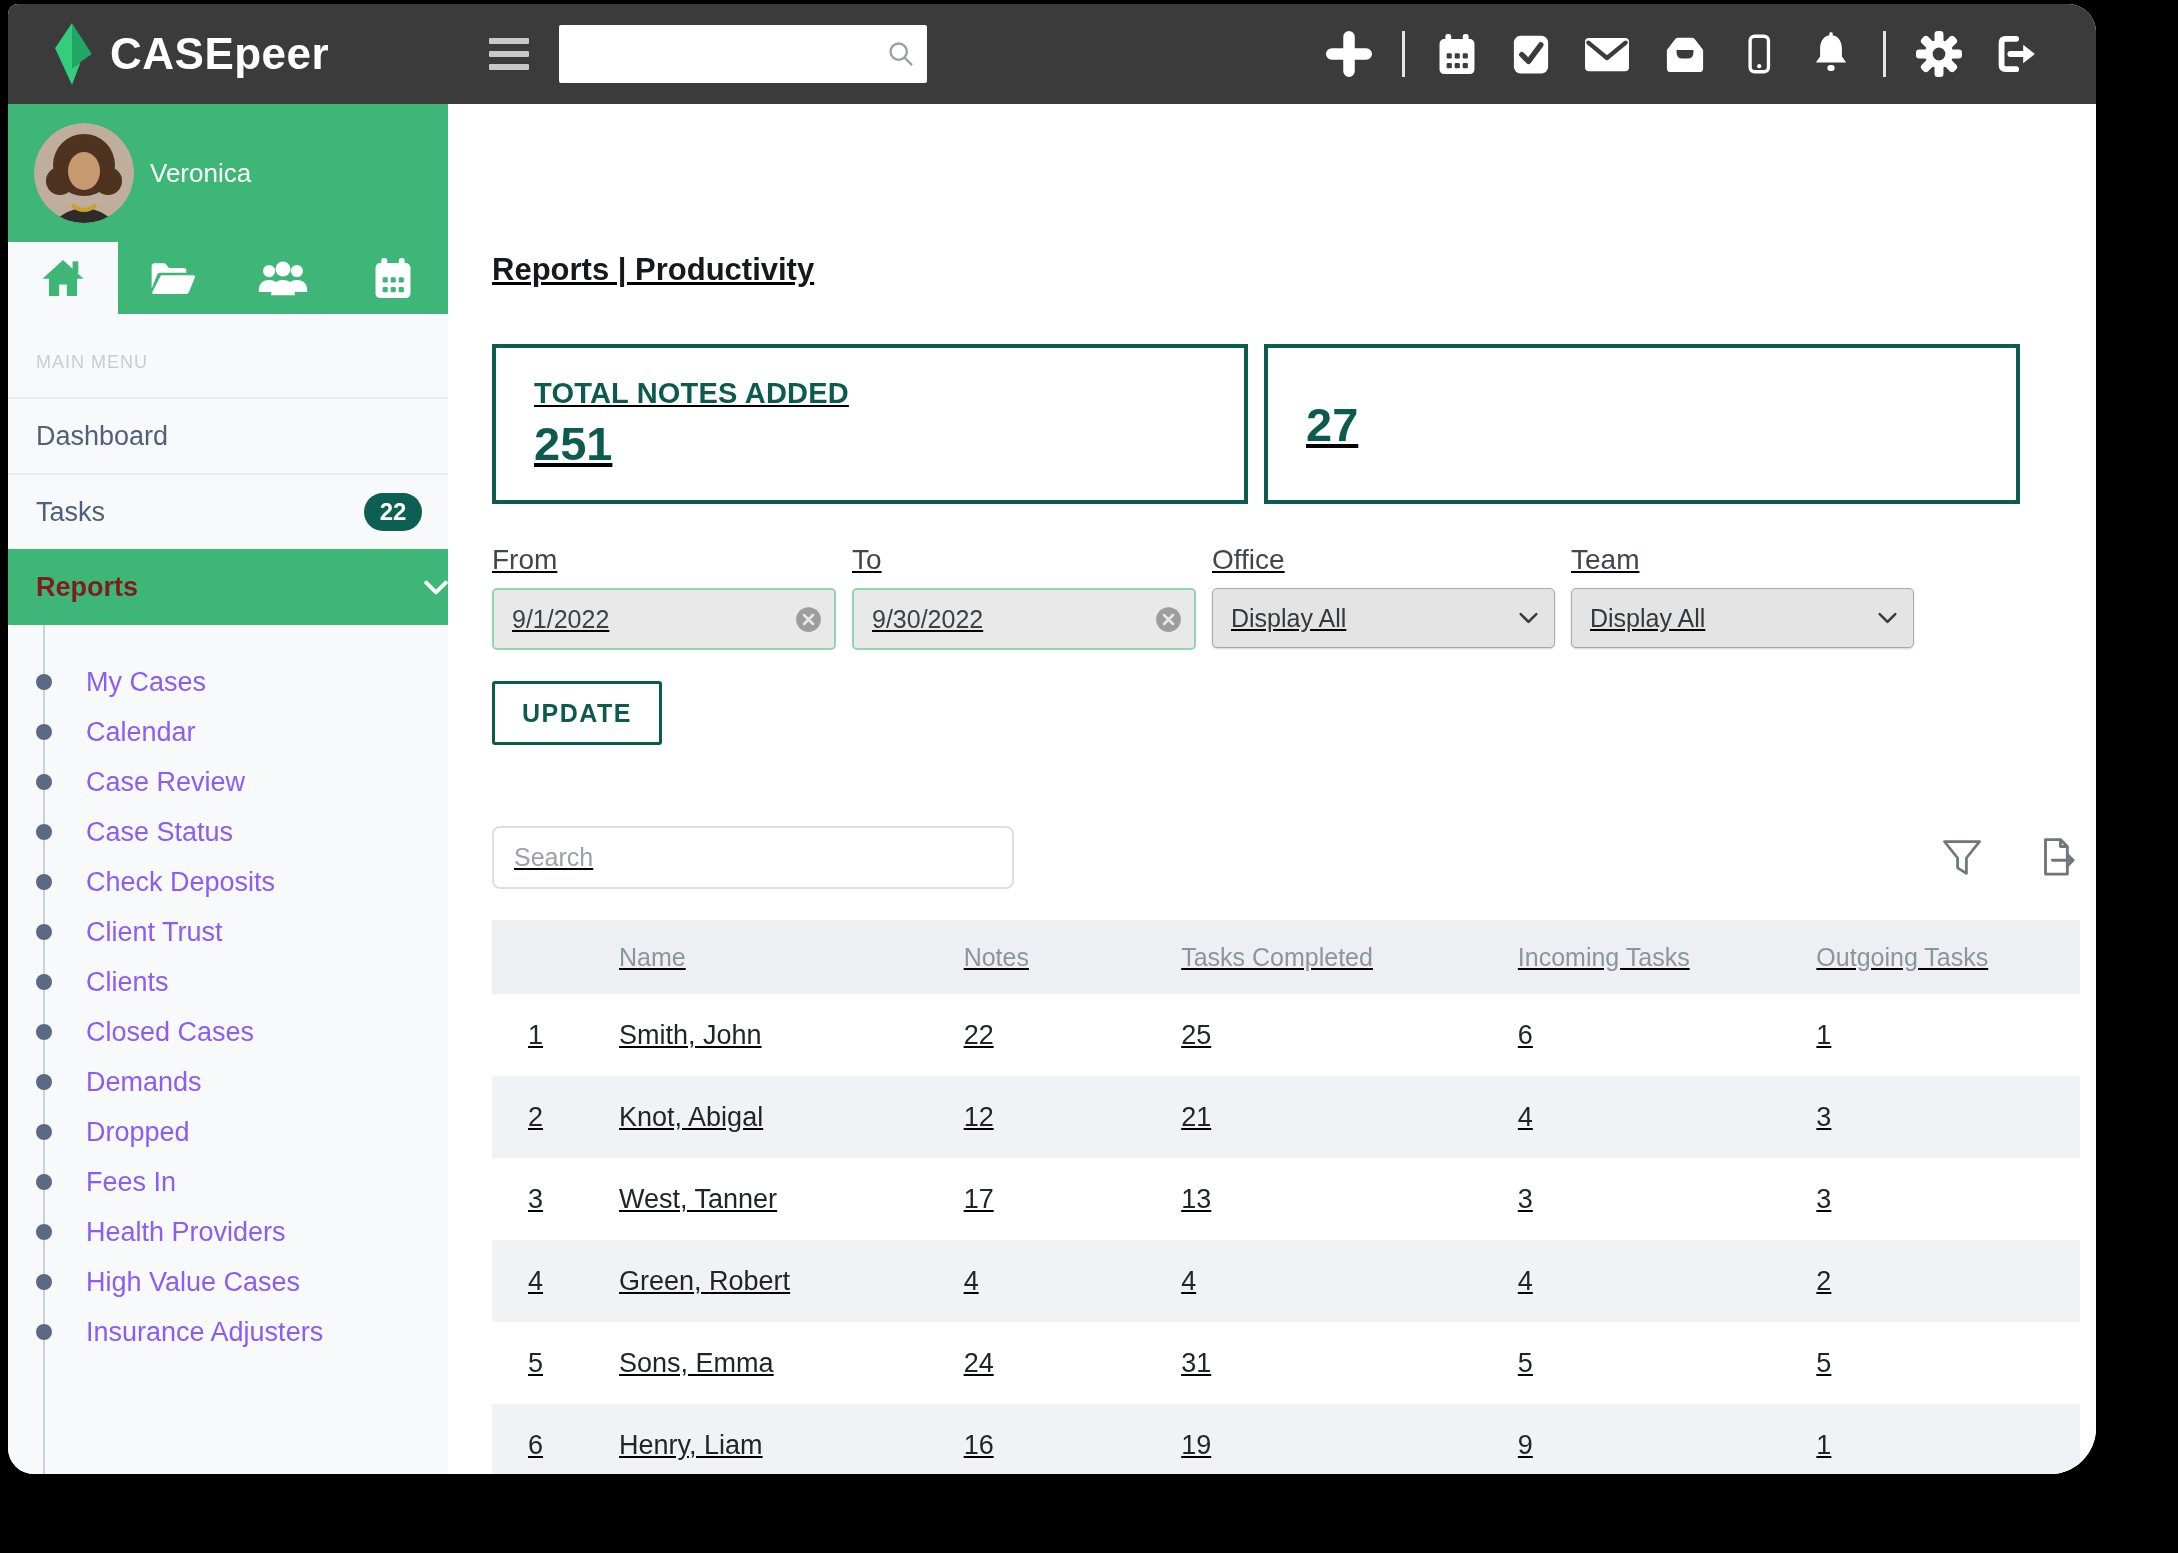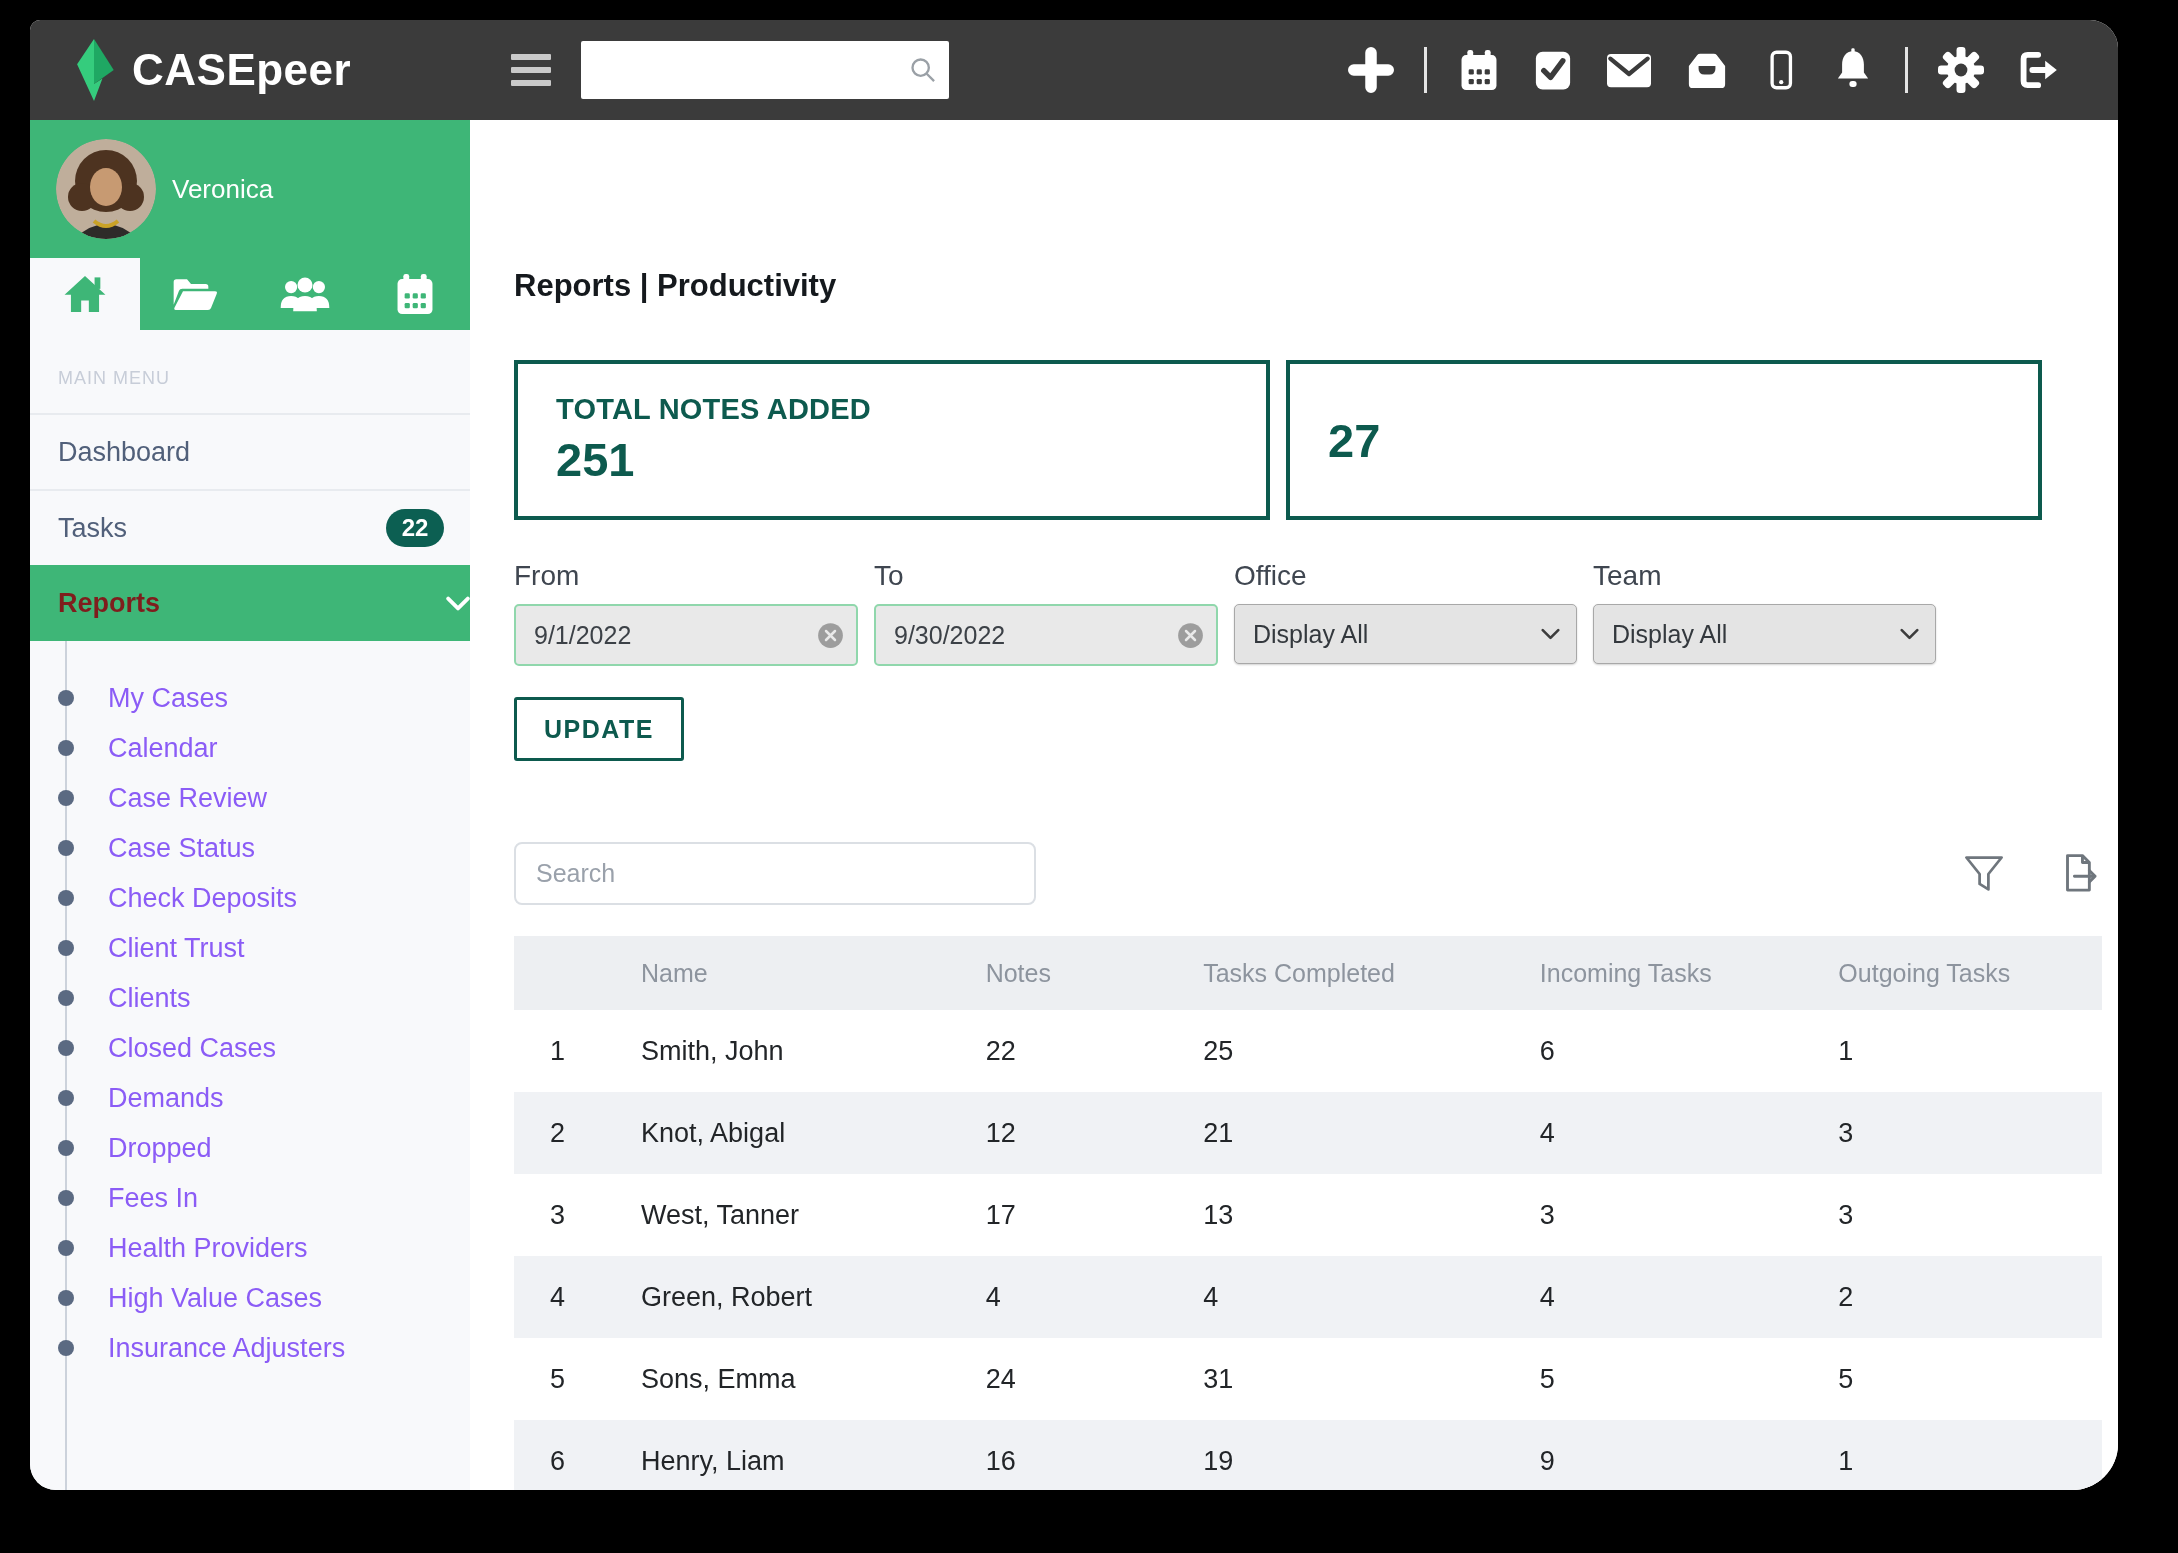--- a/index.html
+++ b/index.html
@@ -4,26 +4,26 @@
 <style>
   * { margin:0; padding:0; box-sizing:border-box; }
   html,body { width:2178px; height:1553px; }
   body {
     background:#000;
     font-family:"Liberation Sans", sans-serif;
     position:relative;
     overflow:hidden;
   }
   .window {
-    position:absolute; left:8px; top:20px;
+    position:absolute; left:8px; top:4px;
     width:2088px; height:1470px;
     background:#fff;
     border-radius:10px 28px 46px 26px;
     overflow:hidden;
-    display:flex; flex-direction:column;margin-left:22px;
+    display:flex; flex-direction:column;
   }
   
   .topbar {
     height:100px; flex-shrink:0;
     background:#3b3b3b;
     display:flex; align-items:center;
   }
   .brand { display:flex; align-items:center; gap:14px; padding-left:40px; cursor:pointer; }
   .brand-name { color:#fff; font-size:44px; font-weight:700; letter-spacing:.5px; }
   .hamburger { margin-left:160px; display:flex; flex-direction:column; gap:7px; cursor:pointer; }
@@ -73,21 +73,21 @@
   }
   .submenu ul { list-style:none; }
   .submenu-item {
     height:50px; display:flex; align-items:center; padding-left:78px; position:relative; cursor:pointer;
   }
   .dot {
     position:absolute; left:28px; width:16px; height:16px; border-radius:50%; background:#5b6a82;
   }
   .submenu-text { font-size:27px; color:#8b5cf6;text-align:center; }
   
-  .main { flex:1; background:#fff; padding-left:44px; overflow:hidden; }
+  .main { flex:1; background:#fff; padding-left:44px; overflow:hidden;text-decoration:underline; }
   .page-title { margin-top:148px; font-size:31px; font-weight:700; color:#15191d; }
   .cards { display:flex; gap:16px; margin-top:56px; width:1528px; }
   .card {
     flex:1; height:160px; border:4px solid #0d5a4e; background:#fff;
     display:flex; flex-direction:column; justify-content:center; padding-left:38px; gap:6px;
   }
   .card-label { font-size:29px; font-weight:700; color:#0d5a4e; letter-spacing:.2px; }
   .card-value { font-size:47px; font-weight:700; color:#0d5a4e; }
   .filters { display:flex; gap:16px; margin-top:40px; }
   .fgroup { display:flex; flex-direction:column; }

